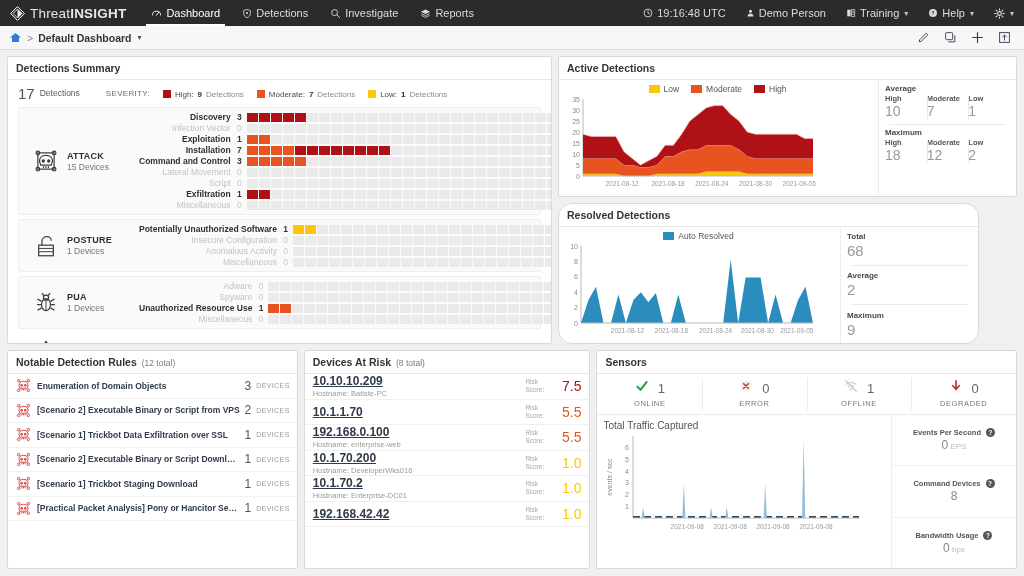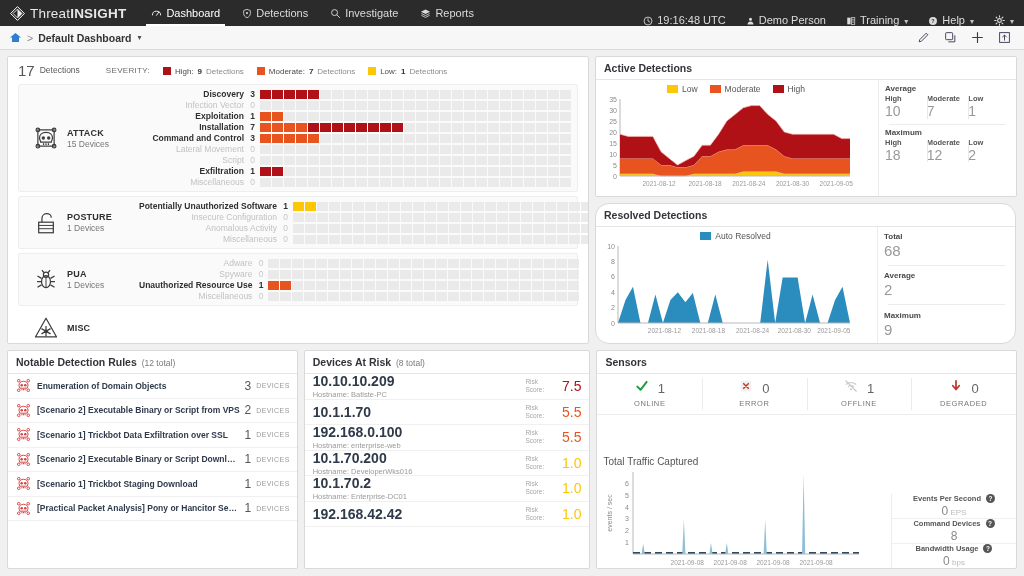--- a/index.html
+++ b/index.html
@@ -29,21 +29,21 @@
     padding: 0 11px; font-size: 11px; color: #dcdcdc;
     position: relative; cursor: pointer; white-space: nowrap;
   }
   .navitem.active { color: #fff; }
   .navitem.active::after {
     content: ""; position: absolute; left: 6px; right: 6px; bottom: 0;
     height: 2px; background: #fff;
   }
   .navitem svg { flex: none; }
   .navright { margin-left: auto; display: flex; align-items: stretch; }
-  .navright .navitem { padding: 0 10px; align-items: flex-end; }
+  .navright .navitem { padding: 8px 10px; }
   .caret { font-size: 8px; opacity: .85; margin-left: 1px; }
 
   
   .crumbbar {
     height: 24px; background: #f7f7f7; border-bottom: 1px solid #dcdcdc;
     display: flex; align-items: center; padding: 0 9px;
   }
   .crumb { display: flex; align-items: center; gap: 5px; font-size: 10.5px; color: #333; }
   .crumb .sep { color: #8a8a8a; }
   .crumb b { font-weight: 700; }
@@ -86,21 +86,21 @@
   .ds-rows { flex: 1; display: flex; flex-direction: column; gap: 1px; }
   .ds-row { display: flex; align-items: center; height: 10px; }
   .ds-row .lbl { flex: 1; text-align: right; font-size: 8.5px; font-weight: 700; color: #2f2f2f; padding-right: 6px; white-space: nowrap; }
   .ds-row.zero .lbl { font-weight: 400; color: #c2c2c2; }
   .ds-row .num { width: 10px; text-align: right; font-size: 8.5px; font-weight: 700; color: #333; padding-right: 5px; flex: none; }
   .ds-row.zero .num { font-weight: 400; color: #c8c8c8; }
   .ds-cells { display: flex; gap: 1px; flex: none; }
   .cell { width: 11px; height: 9px; background: #eaeaea; }
 
   
-  #active-detections { width: 422px; height: 141px; }
+  #active-detections { width: 459px; height: 141px; }
   #resolved-detections { width: 421px; height: 141px; border-radius: 14px; }
   .chart-split { display: flex; flex: 1; min-height: 0; }
   .chart-left { flex: 1; position: relative; padding: 3px 4px 0 2px; min-width: 0; }
   .chart-right { width: 138px; flex: none; border-left: 1px solid #ececec; padding: 4px 6px; display: flex; flex-direction: column; }
   .chart-legend { display: flex; justify-content: center; gap: 12px; align-items: center; height: 12px; }
   .lg { display: inline-flex; align-items: center; gap: 4px; font-size: 8.5px; color: #555; }
   .lg i { width: 11px; height: 8px; display: block; }
   .plot { position: relative; }
   .plot svg { display: block; }
 
@@ -123,33 +123,33 @@
 
   .list { flex: 1; overflow: hidden; }
   .rule-row { display: flex; align-items: center; padding: 3px 7px; border-bottom: 1px solid #f0f0f0; height: 24.5px; }
   .rule-ico { width: 22px; flex: none; color: #d93c3c; display: flex; align-items: center; }
   .rule-name { flex: 1; font-size: 8.5px; font-weight: 700; color: #2f3a4a; overflow: hidden; white-space: nowrap; text-overflow: ellipsis; padding-right: 4px; }
   .rule-n { font-size: 12px; color: #555; font-weight: 300; padding-right: 5px; }
   .rule-u { font-size: 7px; color: #999; letter-spacing: .4px; }
 
   .dev-row { display: flex; align-items: center; padding: 4px 8px; border-bottom: 1px solid #f0f0f0; height: 25.5px; }
   .dev-left { flex: 1; min-width: 0; }
-  .dev-ip { font-size: 14px; font-weight: 700; color: #2f3a4a; }
+  .dev-ip { font-size: 12px; font-weight: 700; color: #2f3a4a; text-decoration: underline; }
   .dev-host { font-size: 7.5px; color: #9a9a9a; margin-top: 1px; white-space: nowrap; overflow: hidden; text-overflow: ellipsis; }
   .dev-rs { font-size: 6.5px; color: #a8a8a8; line-height: 1.25; text-align: left; width: 26px; flex: none; }
   .dev-score { font-size: 14px; font-weight: 400; width: 30px; text-align: right; flex: none; }
 
   
   .sensor-status { display: flex; border-bottom: 1px solid #ececec; flex: none; }
   .ss { flex: 1; text-align: center; padding: 5px 0 6px; position: relative; }
   .ss + .ss::before { content: ""; position: absolute; left: 0; top: 4px; bottom: 4px; width: 1px; background: #ececec; }
   .ss-top { display: flex; align-items: center; justify-content: center; gap: 9px; }
   .ss-n { font-size: 13px; color: #666; font-weight: 300; }
   .ss-l { font-size: 7.5px; color: #777; letter-spacing: .6px; margin-top: 2px; }
-  .sensor-body { display: flex; flex: 1; min-height: 0; align-items: flex-end; }
+  .sensor-body { display: flex; flex: 1; min-height: 0; }
   .sensor-chart { flex: 1; padding: 5px 4px 0 6px; min-width: 0; }
   .sc-title { font-size: 10px; color: #555; font-weight: 400; margin-bottom: 1px; }
   .sensor-side { width: 125px; flex: none; border-left: 1px solid #ececec; display: flex; flex-direction: column; }
   .side-item { flex: 1; display: flex; flex-direction: column; align-items: center; justify-content: center; border-bottom: 1px solid #f0f0f0; }
   .side-item:last-child { border-bottom: none; }
   .side-k { font-size: 7.5px; font-weight: 700; color: #555; display: flex; align-items: center; gap: 5px; }
   .side-v { font-size: 12px; color: #888; font-weight: 300; margin-top: 1px; }
   .side-v .u { font-size: 8px; color: #bbb; }
   .qmark { width: 9px; height: 9px; border-radius: 50%; background: #555; color: #fff; font-size: 6.5px; display: inline-flex; align-items: center; justify-content: center; font-weight: 700; }
 
@@ -285,20 +285,21 @@
       </svg>
     </span>
   </div>
 </div>
 
 <div class="wrap">
 
   <div class="row">
 
     <div class="card" id="detections-summary">
+      <div class="card-h">Detections Summary</div>
 
       <div class="ds-legend">
         <span class="ds-count">17</span>
         <span class="ds-count-lbl">Detections</span>
         <span class="ds-sev">SEVERITY:</span>
         <span id="sev-legend"><span class="sevitem">
               <span class="sevsq" style="background: rgb(176, 17, 22);"></span>
               <span class="nm">High:</span>
               <b>9</b>
               <span>Detections</span>

